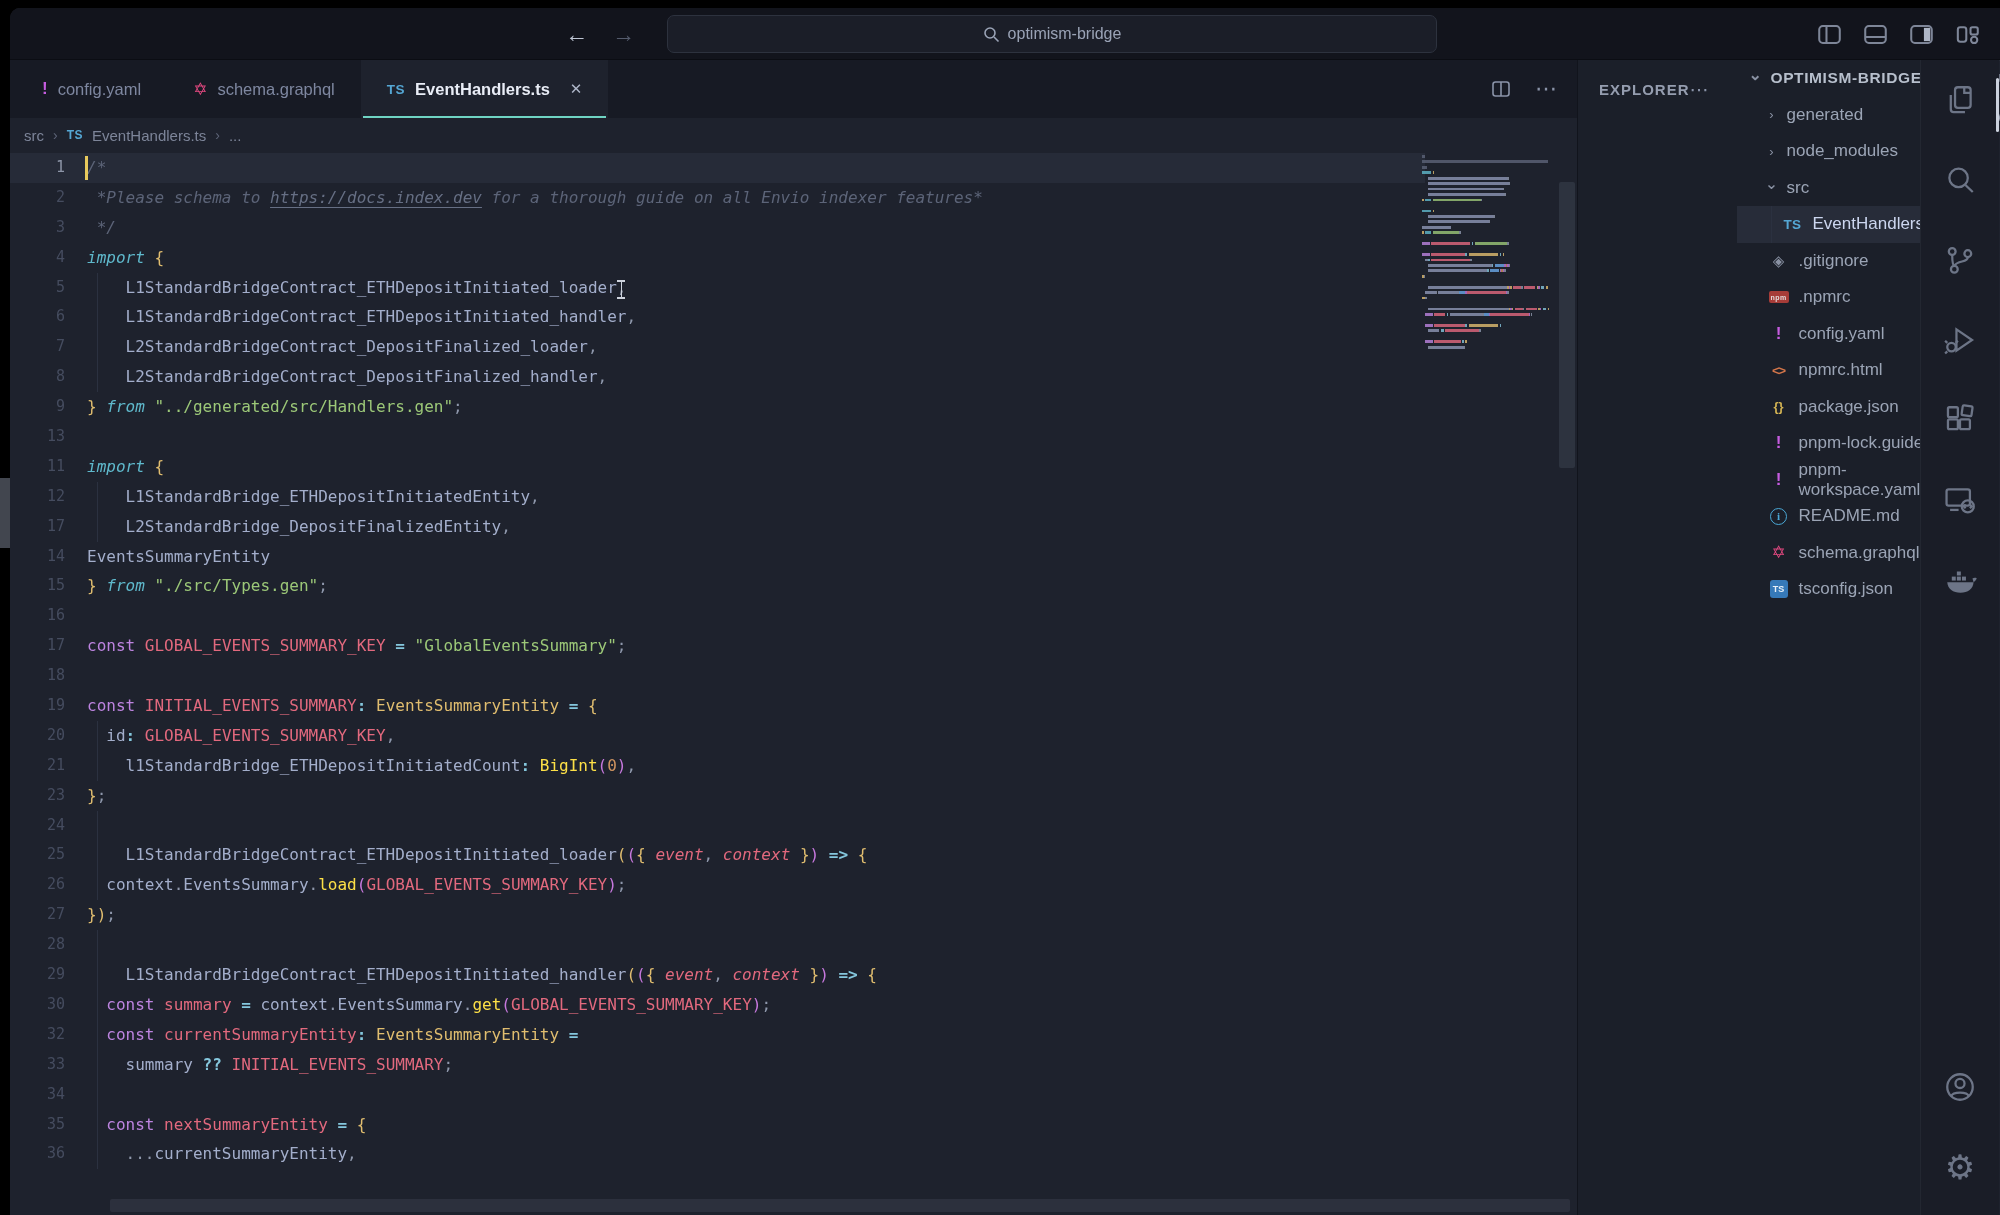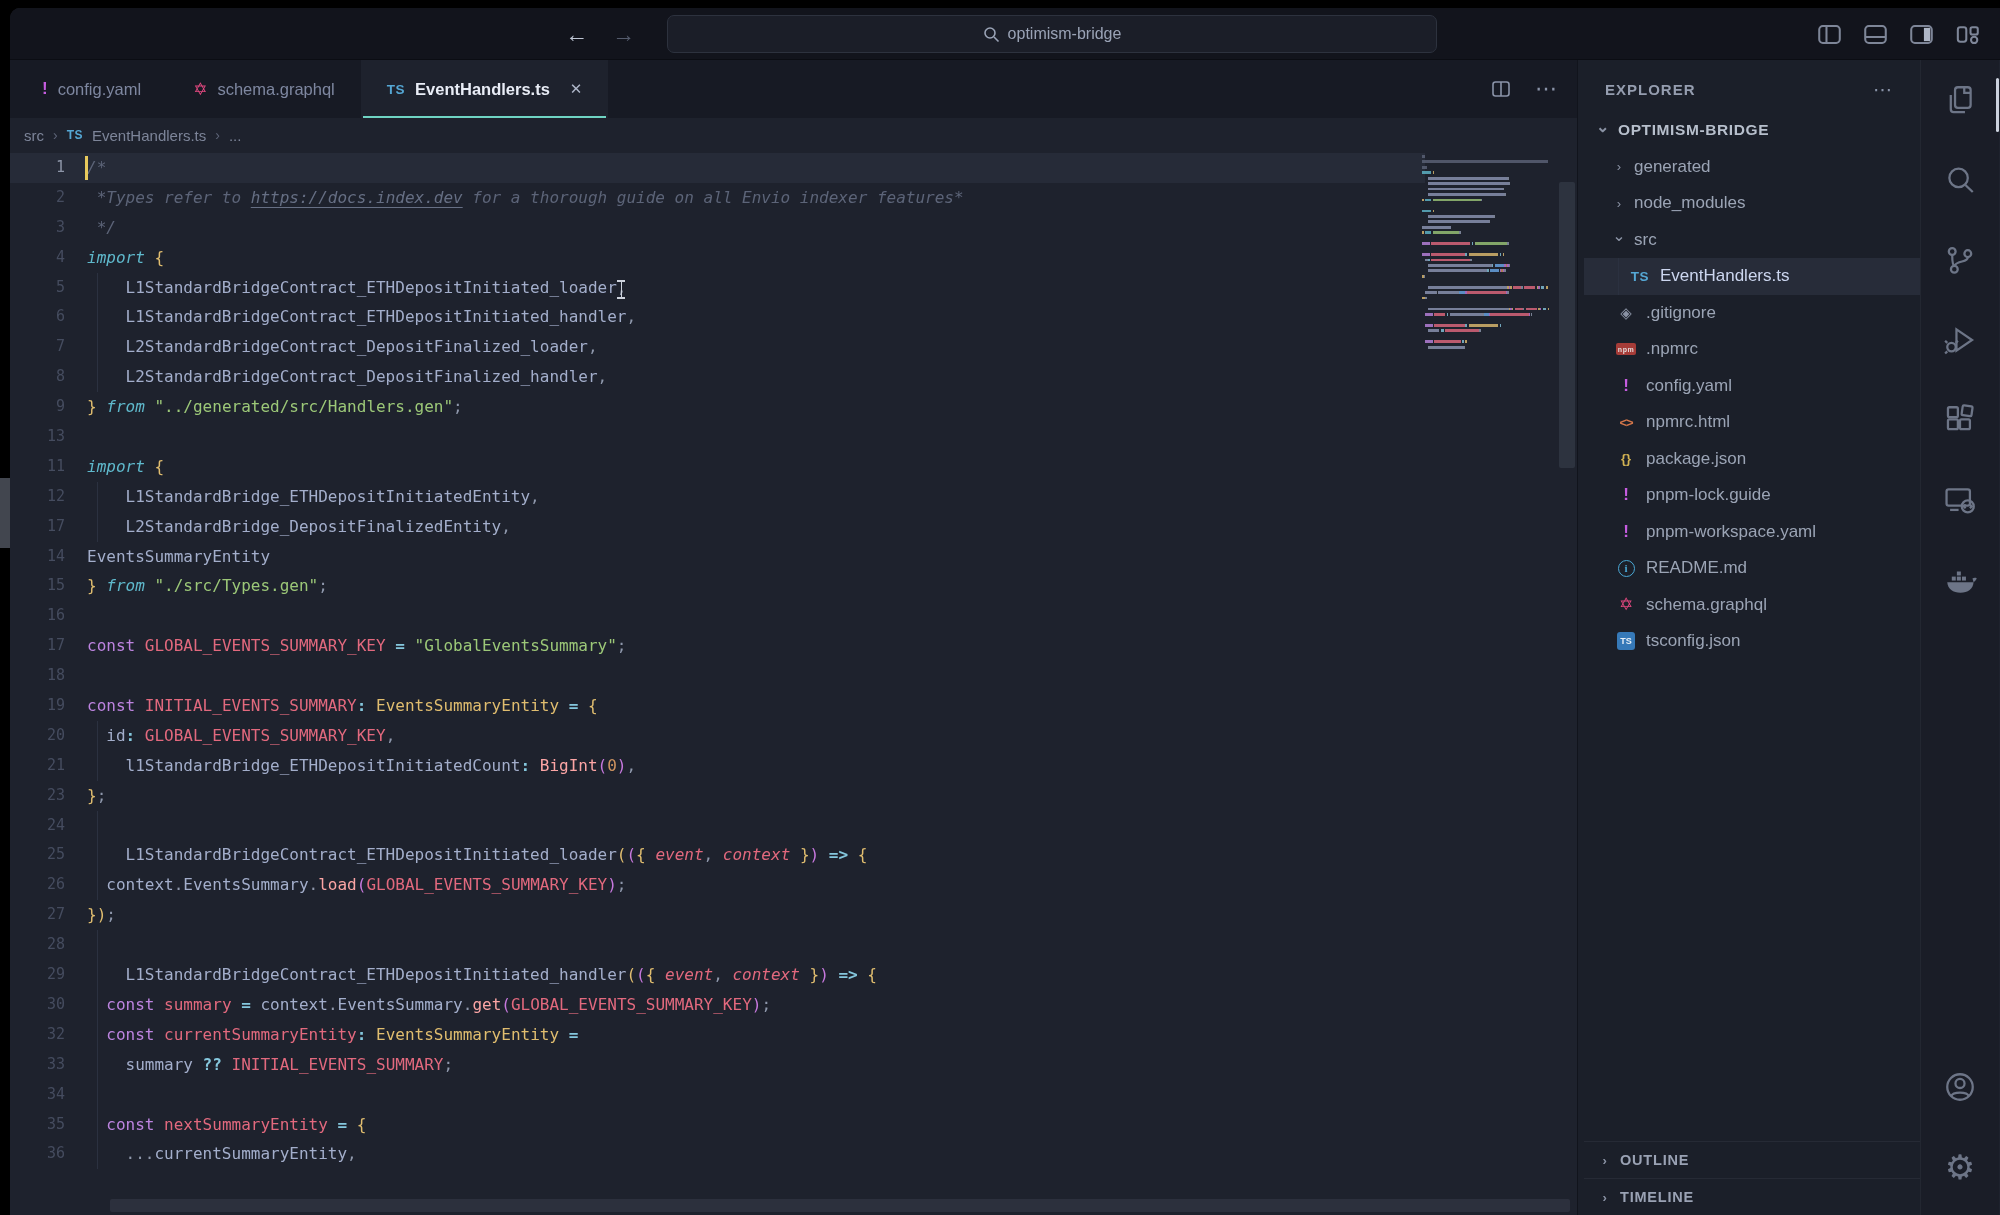--- a/index.html
+++ b/index.html
@@ -67,21 +67,21 @@
   .line.cur { background:#262b38; }
   .line.cur .num { color:#8d95a8; }
   .line .code { position:relative; color:#aab3c8; }
   .line .guide { position:absolute; left:1ch; top:0; bottom:0; border-left:1px solid #2b3140; }
   .caret { position:absolute; left:-2px; top:3px; width:2.5px; height:24px; background:#e7c95c; }
   .t-c   { color:#5c6478; font-style:italic; }
   .t-url { color:#666f84; font-style:italic; text-decoration:underline; text-underline-offset:4px;}
   .t-kw  { color:#5fb9cc; font-style:italic; }
   .t-kwp { color:#bd84e0; }
   .t-id  { color:#a3aecb; }
-  .t-fn  { color:#fca5a5; }
+  .t-fn  { color:#fde047; }
   .t-type{ color:#e0bd6f; }
   .t-var { color:#e2697e; }
   .t-str { color:#9cc878; }
   .t-num { color:#cf9460; }
   .t-op  { color:#85c7dd; font-weight:bold; }
   .t-b1  { color:#e0bd6f; }
   .t-b2  { color:#c678dd; }
   .t-p   { color:#8f98ac; }
   .t-param { color:#e2697e; font-style:italic; }
 
@@ -95,21 +95,21 @@
                  background:rgba(125,135,155,.15); border-radius:2px; }
 
   
   #mouse-cursor { position:absolute; left:607px; top:128px; width:9px; height:19px; }
   #mouse-cursor i { position:absolute; left:3.6px; top:0; bottom:0; width:1.8px; background:#cdd2dc; }
   #mouse-cursor b, #mouse-cursor s { position:absolute; height:1.8px; width:8px; left:0; background:#cdd2dc; }
   #mouse-cursor b { top:0; } #mouse-cursor s { bottom:0; }
 
   
   #sidebar { width:343px; background:#1b1f29; border-left:1px solid #11141c;
-             display:flex; flex-direction:column; flex:0 0 auto;padding-left:6px; }
+             display:flex; flex-direction:row; flex:0 0 auto; }
   #explorer-header { height:46px; display:flex; align-items:center; padding:0 26px 0 21px; margin-top:6px; }
   #explorer-title { color:#959daf; font-size:15px; letter-spacing:1px; font-weight:bold; }
   #explorer-header .more-dots { margin-left:auto; font-size:19px; }
   .tree-row { height:36.5px; display:flex; align-items:center; gap:8px; font-size:17px;
               color:#9ba4b5; position:relative; }
   .tree-row .chev { color:#8a92a4; font-size:13px; width:14px; text-align:center; }
   .tree-row.root { padding-left:12px; font-weight:bold; color:#b7bfcc; font-size:15.5px; letter-spacing:.6px; }
   .tree-row.folder { padding-left:28px; }
   .tree-row.file { padding-left:30px; }
   .tree-row.file .fic { width:24px; display:grid; place-items:center; flex:0 0 auto; }
@@ -212,21 +212,21 @@
           <span class="sep">›</span>
           <span class="ic-ts">TS</span>
           <span>EventHandlers.ts</span>
           <span class="sep">›</span>
           <span>...</span>
         </div>
 
       <div id="code-area">
         <div id="lines">
             <div class="line cur"><span class="num">1</span><pre class="code"><span class="caret"></span><span class="t-c">/*</span></pre></div>
-            <div class="line"><span class="num">2</span><pre class="code"><span class="t-c"> *Types refer to </span><span class="t-url">https://docs.index.dev</span><span class="t-c"> for a thorough guide on all Envio indexer features*</span></pre></div>
+            <div class="line"><span class="num">2</span><pre class="code"><span class="t-c"> *Please schema to </span><span class="t-url">https://docs.index.dev</span><span class="t-c"> for a thorough guide on all Envio indexer features*</span></pre></div>
             <div class="line"><span class="num">3</span><pre class="code"><span class="t-c"> */</span></pre></div>
             <div class="line"><span class="num">4</span><pre class="code"><span class="t-kw">import</span><span> </span><span class="t-b1">{</span></pre></div>
             <div class="line"><span class="num">5</span><pre class="code"><span class="guide"></span><span>    </span><span class="t-id">L1StandardBridgeContract_ETHDepositInitiated_loader</span><span class="t-p">,</span></pre></div>
             <div class="line"><span class="num">6</span><pre class="code"><span class="guide"></span><span>    </span><span class="t-id">L1StandardBridgeContract_ETHDepositInitiated_handler</span><span class="t-p">,</span></pre></div>
             <div class="line"><span class="num">7</span><pre class="code"><span class="guide"></span><span>    </span><span class="t-id">L2StandardBridgeContract_DepositFinalized_loader</span><span class="t-p">,</span></pre></div>
             <div class="line"><span class="num">8</span><pre class="code"><span class="guide"></span><span>    </span><span class="t-id">L2StandardBridgeContract_DepositFinalized_handler</span><span class="t-p">,</span></pre></div>
             <div class="line"><span class="num">9</span><pre class="code"><span class="t-b1">}</span><span> </span><span class="t-kw">from</span><span> </span><span class="t-str">"../generated/src/Handlers.gen"</span><span class="t-p">;</span></pre></div>
             <div class="line"><span class="num">13</span><pre class="code"></pre></div>
             <div class="line"><span class="num">11</span><pre class="code"><span class="t-kw">import</span><span> </span><span class="t-b1">{</span></pre></div>
             <div class="line"><span class="num">12</span><pre class="code"><span class="guide"></span><span>    </span><span class="t-id">L1StandardBridge_ETHDepositInitiatedEntity</span><span class="t-p">,</span></pre></div>

